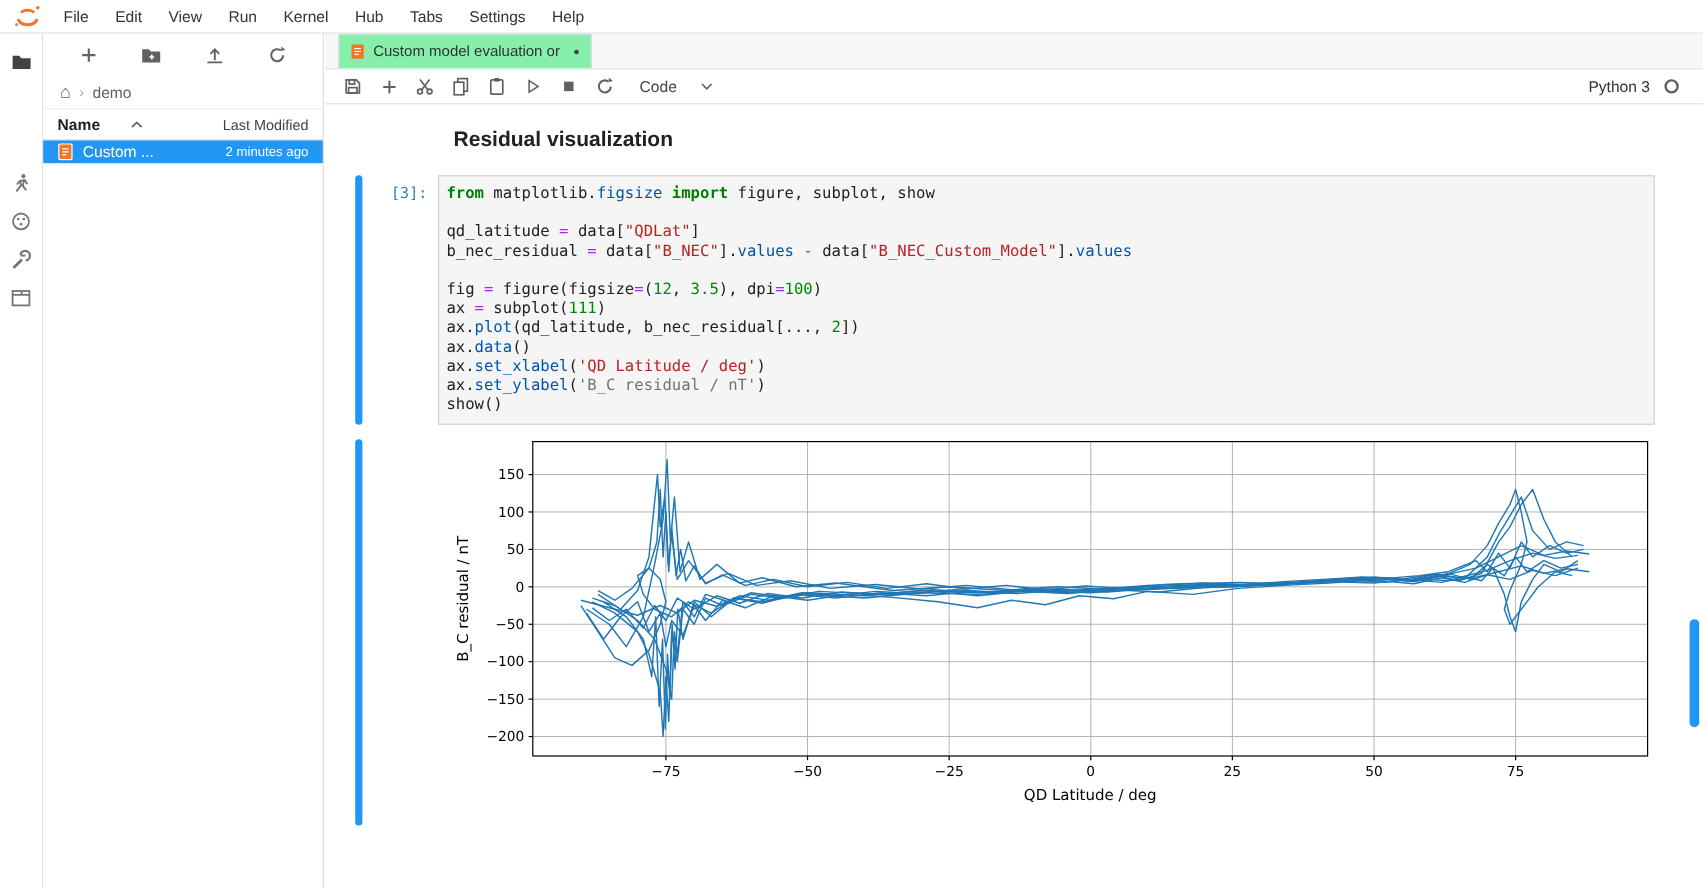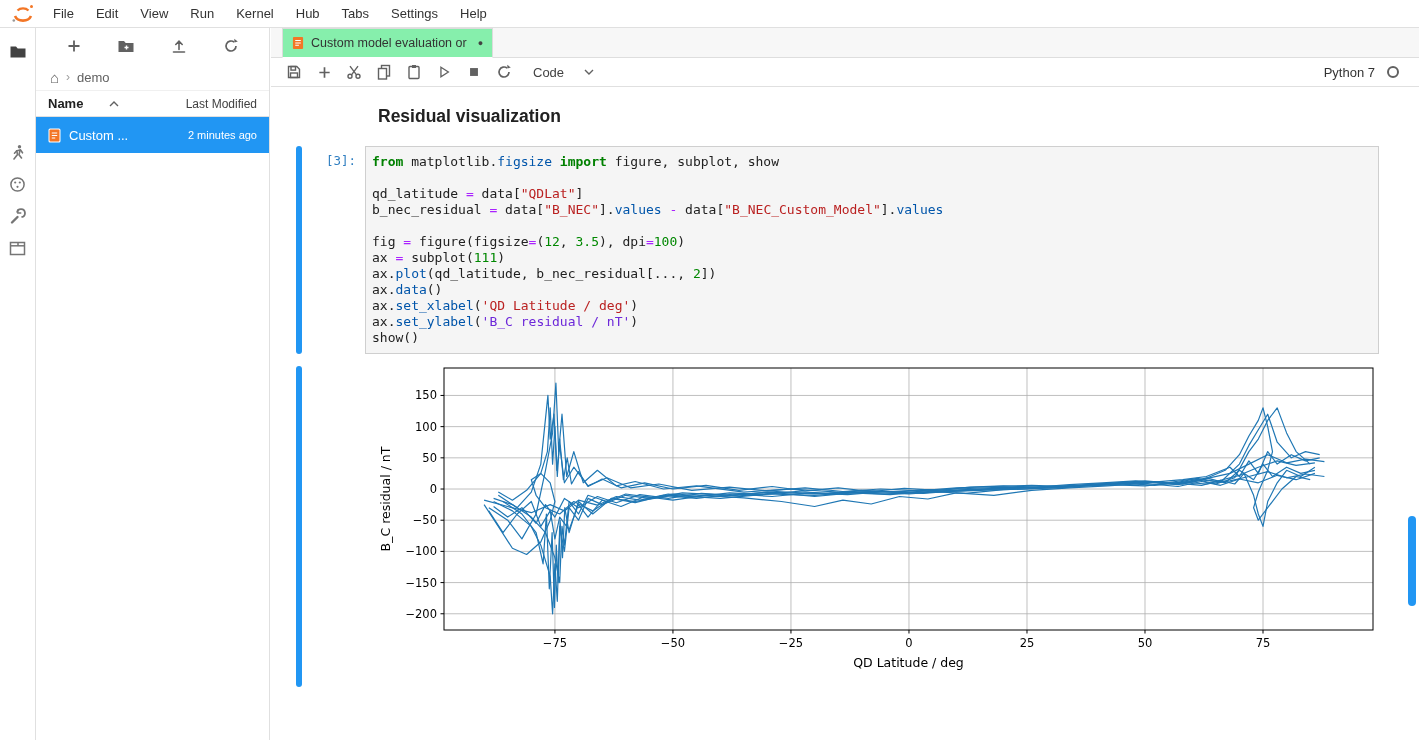--- a/index.html
+++ b/index.html
@@ -26,21 +26,21 @@
   .filebrowser { position:absolute; top:28px; left:36px; width:234px; height:712px;
     background:#fff; border-right:1px solid #e0e0e0; }
   .fb-toolbar { height:36px; display:flex; align-items:center; justify-content:space-around; padding:0 12px; }
   .fb-btn { width:28px; height:26px; display:flex; align-items:center; justify-content:center; color:#616161; }
   .fb-crumbs { height:26px; display:flex; align-items:center; padding:0 14px; font-size:13px; color:#616161; gap:7px; }
   .crumb-sep { color:#9e9e9e; font-size:12px; }
   .fb-header { height:27px; display:flex; align-items:center; padding:0 12px; border-bottom:1px solid #e0e0e0; border-top:1px solid #f0f0f0; font-size:13px; }
   .fb-header .nm { font-weight:bold; color:#212121; }
   .fb-header .caret { margin-left:26px; display:flex; }
   .fb-header .mod { margin-left:auto; color:#424242; font-size:12px;padding-left:29px; }
-  .fb-row { height:36px; display:flex; align-items:center; padding:0 12px; font-size:13px; gap:8px; }
+  .fb-row { height:19px; display:flex; align-items:center; padding:0 12px; font-size:13px; gap:8px; }
   .fb-row.selected { background:#2196f3; color:#fff; }
   .fb-row .mod { margin-left:auto; font-size:11px; }
 
   
   .main { position:absolute; top:28px; left:271px; width:1148px; height:712px; background:#fff; }
   .tabbar { height:30px; background:#f7f7f7; border-bottom:1px solid #dedede; display:flex; align-items:flex-end; }
   .tab { display:flex; align-items:center; gap:7px; padding:0 9px; height:30px; margin-left:11px;
     background:#86efac; border:1px solid #dcdcdc; border-bottom:1px solid #fff; margin-bottom:-1px;
     font-size:12.5px; color:#333; }
   .dirty-dot { color:#424242; font-size:9px; margin-left:4px; }
@@ -252,21 +252,21 @@
         <path d="M11.2 0.8 L11.5 4.4 L14.8 3.4" fill="#616161" stroke="none"></path>
       </svg>
     </div>
     <div class="celltype">
       <span>Code</span>
       <svg class="icon-svg" width="10" height="6" viewBox="0 0 10 6" fill="none" stroke="#616161" stroke-width="1.4">
         <path d="M1 1 L5 5 L9 1"></path>
       </svg>
     </div>
     <div class="kernel">
-      <span>Python 7</span>
+      <span>Python 3</span>
       <span class="kernel-circle"></span>
     </div>
   </div>
 
   <div class="nbcontent">
 
     <div class="cell cell-md">
       <div class="collapser"></div>
       <div class="prompt"></div>
       <div class="md-body">
@@ -281,21 +281,21 @@
           <div class="cm-line"><span style="color: rgb(0, 128, 0); font-weight: bold;">from</span><span style="color: rgb(33, 33, 33);"> matplotlib.</span><span style="color: rgb(0, 85, 170);">figsize</span><span style="color: rgb(33, 33, 33);"> </span><span style="color: rgb(0, 128, 0); font-weight: bold;">import</span><span style="color: rgb(33, 33, 33);"> figure, subplot, show</span></div>
           <div class="cm-line">&nbsp;</div>
           <div class="cm-line"><span style="color: rgb(33, 33, 33);">qd_latitude </span><span style="color: rgb(170, 34, 255);">=</span><span style="color: rgb(33, 33, 33);"> data[</span><span style="color: rgb(186, 33, 33);">"QDLat"</span><span style="color: rgb(33, 33, 33);">]</span></div>
           <div class="cm-line"><span style="color: rgb(33, 33, 33);">b_nec_residual </span><span style="color: rgb(170, 34, 255);">=</span><span style="color: rgb(33, 33, 33);"> data[</span><span style="color: rgb(186, 33, 33);">"B_NEC"</span><span style="color: rgb(33, 33, 33);">].</span><span style="color: rgb(0, 85, 170);">values</span><span style="color: rgb(33, 33, 33);"> </span><span style="color: rgb(170, 34, 255);">-</span><span style="color: rgb(33, 33, 33);"> data[</span><span style="color: rgb(186, 33, 33);">"B_NEC_Custom_Model"</span><span style="color: rgb(33, 33, 33);">].</span><span style="color: rgb(0, 85, 170);">values</span></div>
           <div class="cm-line">&nbsp;</div>
           <div class="cm-line"><span style="color: rgb(33, 33, 33);">fig </span><span style="color: rgb(170, 34, 255);">=</span><span style="color: rgb(33, 33, 33);"> figure(figsize</span><span style="color: rgb(170, 34, 255);">=</span><span style="color: rgb(33, 33, 33);">(</span><span style="color: rgb(0, 136, 0);">12</span><span style="color: rgb(33, 33, 33);">, </span><span style="color: rgb(0, 136, 0);">3.5</span><span style="color: rgb(33, 33, 33);">), dpi</span><span style="color: rgb(170, 34, 255);">=</span><span style="color: rgb(0, 136, 0);">100</span><span style="color: rgb(33, 33, 33);">)</span></div>
           <div class="cm-line"><span style="color: rgb(33, 33, 33);">ax </span><span style="color: rgb(170, 34, 255);">=</span><span style="color: rgb(33, 33, 33);"> subplot(</span><span style="color: rgb(0, 136, 0);">111</span><span style="color: rgb(33, 33, 33);">)</span></div>
           <div class="cm-line"><span style="color: rgb(33, 33, 33);">ax.</span><span style="color: rgb(0, 85, 170);">plot</span><span style="color: rgb(33, 33, 33);">(qd_latitude, b_nec_residual[..., </span><span style="color: rgb(0, 136, 0);">2</span><span style="color: rgb(33, 33, 33);">])</span></div>
           <div class="cm-line"><span style="color: rgb(33, 33, 33);">ax.</span><span style="color: rgb(0, 85, 170);">data</span><span style="color: rgb(33, 33, 33);">()</span></div>
           <div class="cm-line"><span style="color: rgb(33, 33, 33);">ax.</span><span style="color: rgb(0, 85, 170);">set_xlabel</span><span style="color: rgb(33, 33, 33);">(</span><span style="color: rgb(186, 33, 33);">'QD Latitude / deg'</span><span style="color: rgb(33, 33, 33);">)</span></div>
-          <div class="cm-line"><span style="color: rgb(33, 33, 33);">ax.</span><span style="color: rgb(0, 85, 170);">set_ylabel</span><span style="color: rgb(33, 33, 33);">(</span><span style="color: #6d28d9;">'B_C residual / nT'</span><span style="color: rgb(33, 33, 33);">)</span></div>
+          <div class="cm-line"><span style="color: rgb(33, 33, 33);">ax.</span><span style="color: rgb(0, 85, 170);">set_ylabel</span><span style="color: rgb(33, 33, 33);">(</span><span style="color: #737373;">'B_C residual / nT'</span><span style="color: rgb(33, 33, 33);">)</span></div>
           <div class="cm-line"><span style="color: rgb(33, 33, 33);">show()</span></div>
         </div>
     </div>
 
     <div class="cell cell-output">
       <div class="collapser active"></div>
       <div class="prompt"></div>
       <div class="output-body">
         <svg class="figure" id="figure-svg" width="1000" height="317" viewBox="0 0 1000 317">
             <rect x="68" y="2" width="929" height="262" fill="#ffffff"></rect>

